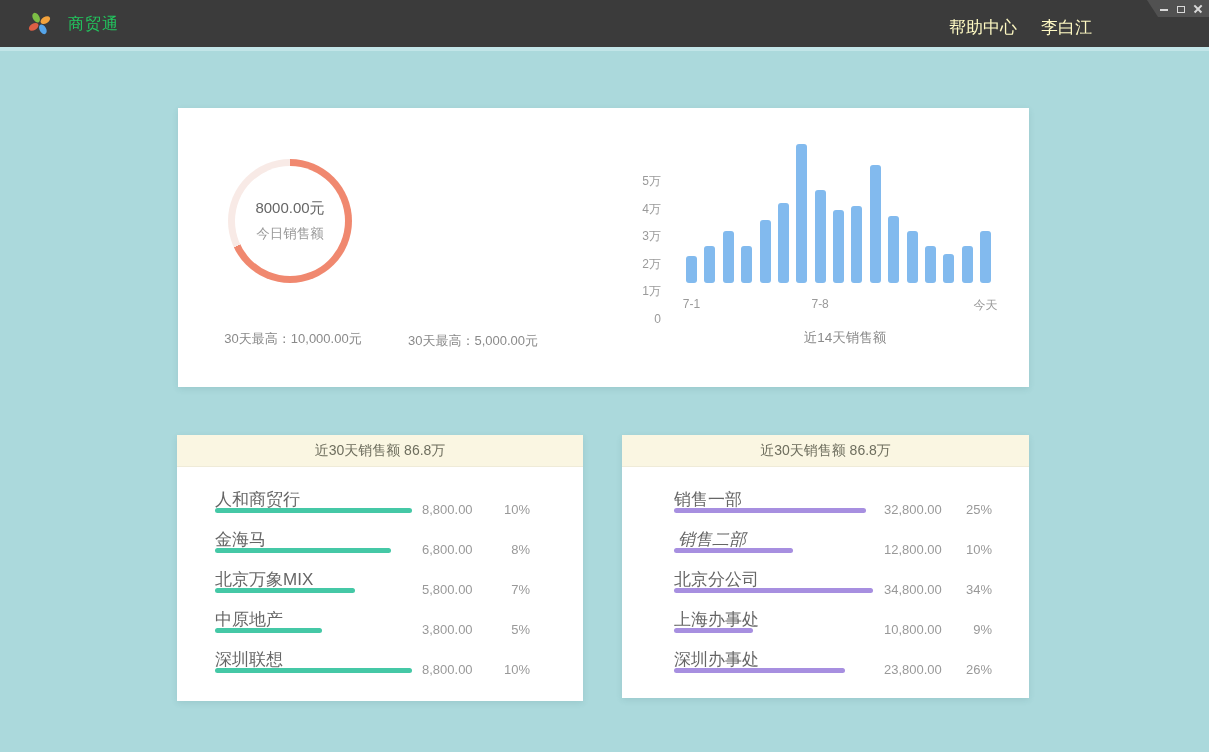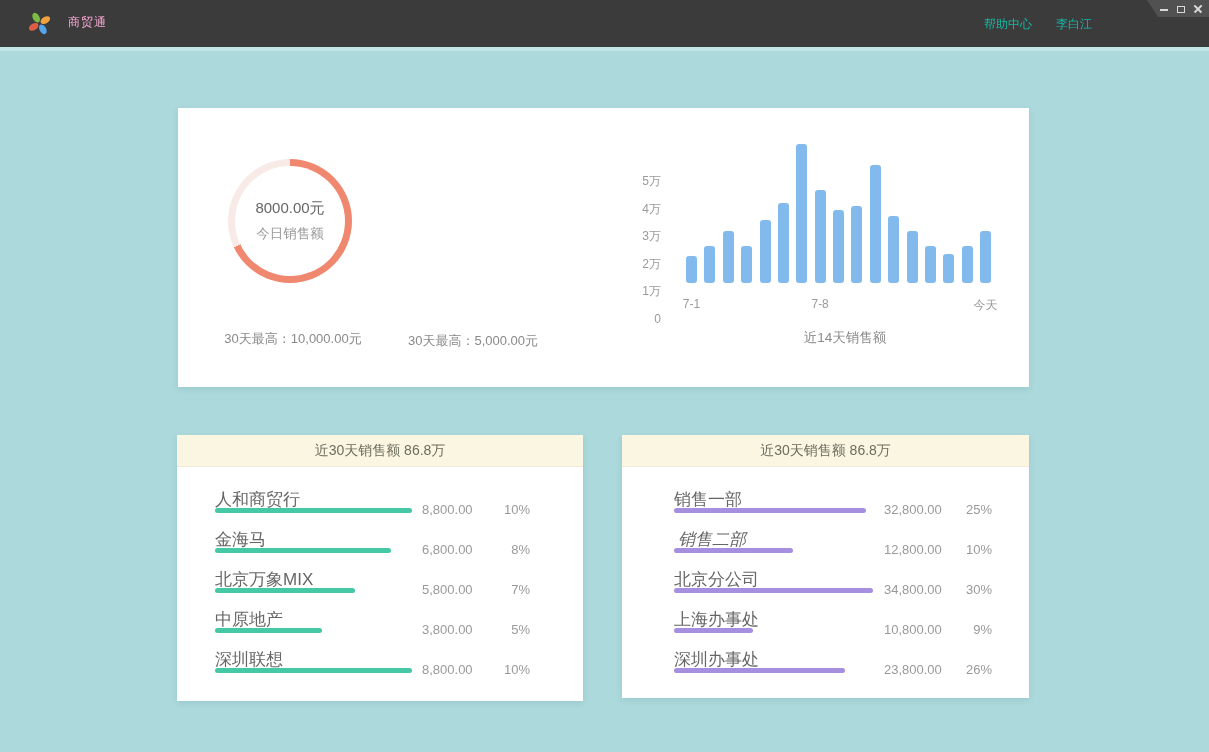--- a/index.html
+++ b/index.html
@@ -7,23 +7,23 @@
   body {
     position:relative; overflow:hidden;
     background:#ABD9DC;
     font-family:"Liberation Sans","DejaVu Sans",sans-serif;
     color:#666;
   }
   
   .titlebar { position:absolute; top:0; left:0; width:100%; height:47px; background:#3B3B3B; }
   .titlebar-strip { position:absolute; top:47px; left:0; width:100%; height:4px; background:#C2E5E8; }
   .logo { position:absolute; left:27px; top:11px; width:25px; height:25px; }
-  .app-title { position:absolute; left:68px; top:14px; font-size:12px; color:#f9a8d4; letter-spacing:1px; }
+  .app-title { position:absolute; left:68px; top:14px; font-size:16px; color:#22c55e; letter-spacing:1px; }
   .tb-links { position:absolute; right:117px; top:16px; display:flex; gap:24px; }
-  .tb-link { font-size:12px; color:#14b8a6; cursor:pointer; }
+  .tb-link { font-size:17px; color:#fef9c3; cursor:pointer; }
   .win-controls {
     position:absolute; right:0; top:0; width:62px; height:17px; background:#515151;
     clip-path:polygon(0 0,100% 0,100% 100%,11px 100%);
     display:flex; align-items:center; justify-content:flex-end; gap:7px; padding-right:6px;
   }
   .wc { width:10px; height:10px; position:relative; cursor:pointer; }
   .wc-min::after { content:""; position:absolute; left:1px; right:1px; top:5px; height:2px; background:#D9D9D9; }
   .wc-max::after { content:""; position:absolute; left:1px; right:1px; top:2px; bottom:1px; border:1px solid #D9D9D9; }
   .wc-close::before,.wc-close::after { content:""; position:absolute; left:0; right:0; top:4.5px; height:1.6px; background:#D9D9D9; }
   .wc-close::before { transform:rotate(45deg); }
@@ -171,21 +171,21 @@
         <div class="brow-vals" style="right: 37px;"><span class="brow-amount">32,800.00</span><span class="brow-percent">25%</span></div>
       </div>
       <div class="brow" style="top: 40px;">
         <div class="brow-label" style="left: 56px; font-style: italic;">销售二部</div>
         <div class="brow-bar" style="left: 52px; width: 119px; background: rgb(167, 143, 224);"></div>
         <div class="brow-vals" style="right: 37px;"><span class="brow-amount">12,800.00</span><span class="brow-percent">10%</span></div>
       </div>
       <div class="brow" style="top: 80px;">
         <div class="brow-label" style="left: 52px;">北京分公司</div>
         <div class="brow-bar" style="left: 52px; width: 199px; background: rgb(167, 143, 224);"></div>
-        <div class="brow-vals" style="right: 37px;"><span class="brow-amount">34,800.00</span><span class="brow-percent">30%</span></div>
+        <div class="brow-vals" style="right: 37px;"><span class="brow-amount">34,800.00</span><span class="brow-percent">34%</span></div>
       </div>
       <div class="brow" style="top: 120px;">
         <div class="brow-label" style="left: 52px;">上海办事处</div>
         <div class="brow-bar" style="left: 52px; width: 79px; background: rgb(167, 143, 224);"></div>
         <div class="brow-vals" style="right: 37px;"><span class="brow-amount">10,800.00</span><span class="brow-percent">9%</span></div>
       </div>
       <div class="brow" style="top: 160px;">
         <div class="brow-label" style="left: 52px;">深圳办事处</div>
         <div class="brow-bar" style="left: 52px; width: 171px; background: rgb(167, 143, 224);"></div>
         <div class="brow-vals" style="right: 37px;"><span class="brow-amount">23,800.00</span><span class="brow-percent">26%</span></div>

